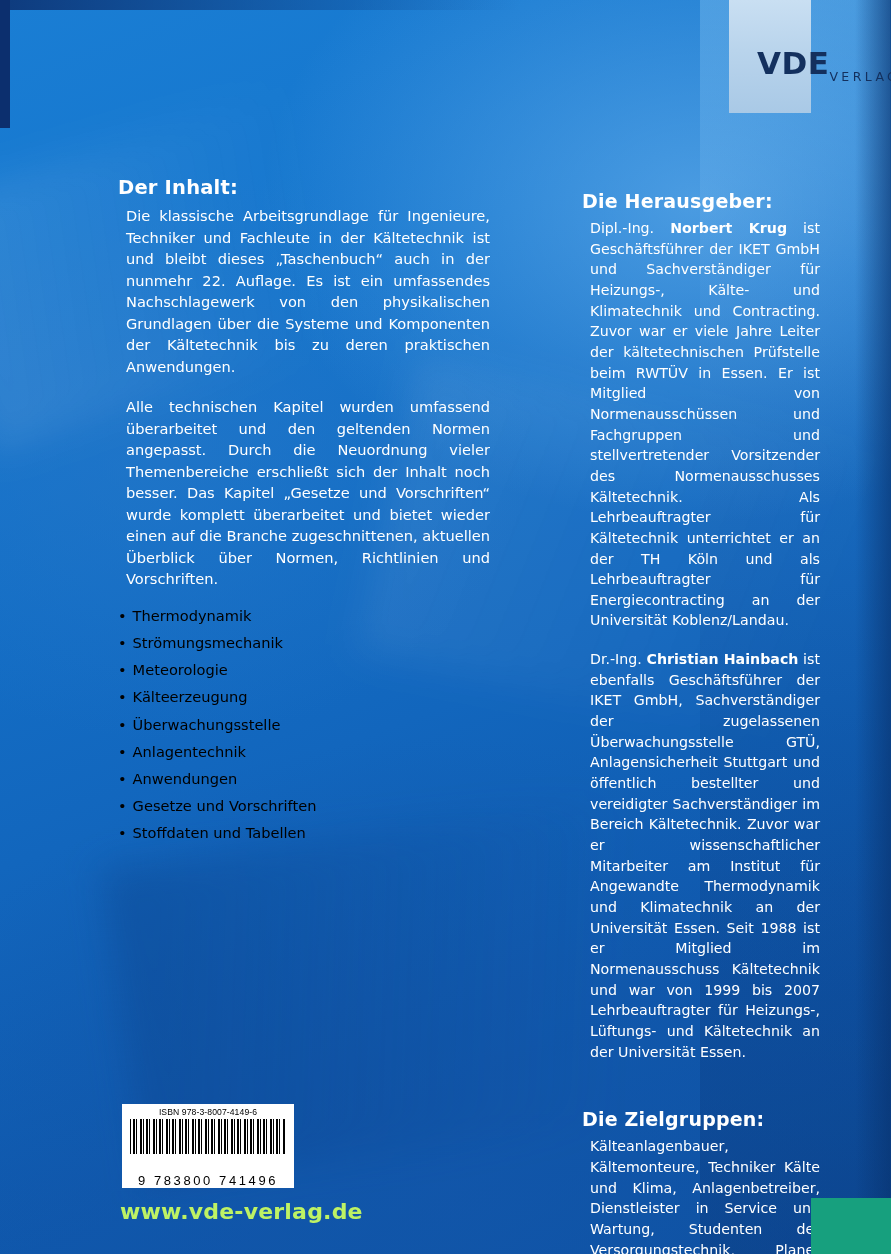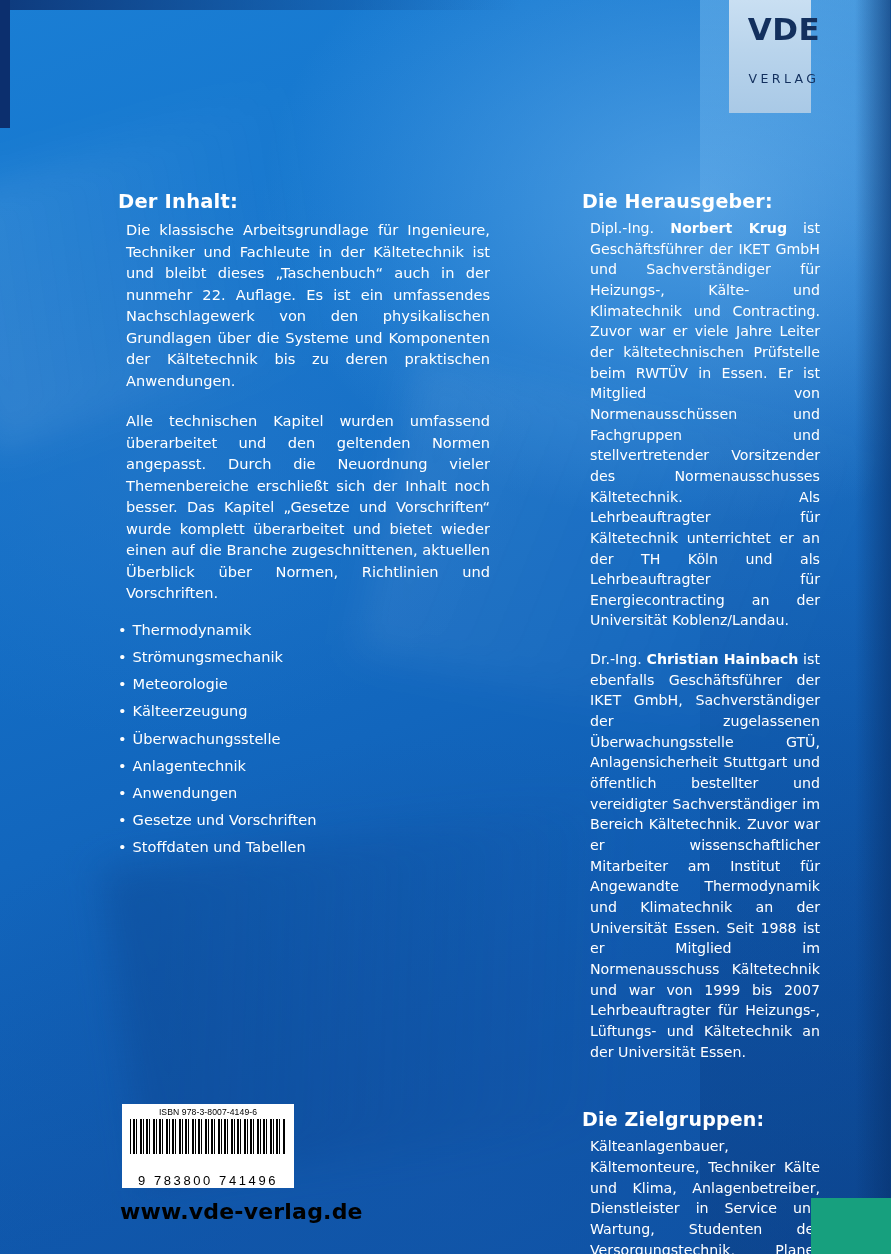--- a/index.html
+++ b/index.html
@@ -51,21 +51,21 @@
     position: absolute; left: 0; top: 0; width: 520px; height: 10px;
     background: linear-gradient(90deg, rgba(12,47,110,0.85), rgba(12,47,110,0));
   }
 
   
   .vde-logo {
     position: absolute;
     left: 729px; top: 0;
     width: 82px; height: 113px;
     background: linear-gradient(180deg, #c9dff2 0%, #b9d4ec 45%, #a9c9e6 100%);
-    display: flex; flex-direction: column;
+    display: flex; flex-direction: row;
     align-items: center; justify-content: flex-start;
     padding-top: 14px;
     padding-left: 28px;
   }
   .vde-logo .vde-word {
     color: #13305e;
     font-family: "DejaVu Sans", sans-serif;
     font-weight: bold;
     font-size: 31px;
     letter-spacing: 0.5px;
@@ -78,21 +78,21 @@
     letter-spacing: 3.4px;
     font-weight: normal;
   }
 
   
   .col {
     position: absolute;
     color: #ffffff;
     font-family: "DejaVu Sans", sans-serif;
   }
-  .col-left { left: 118px; top: 190px; width: 372px; }
+  .col-left { left: 118px; top: 176px; width: 372px; }
   .col-right { left: 582px; top: 190px; width: 238px; }
 
   h2.heading {
     margin: 0 0 6px 0;
     font-size: 19.5px;
     font-weight: bold;
     letter-spacing: 0.2px;
     color: #ffffff;
   }
   .col-right h2.heading { font-size: 19px; }
@@ -114,21 +114,21 @@
 
   ul.bullets {
     list-style: none;
     margin: 12px 0 0 0;
     padding: 0;
   }
   ul.bullets li {
     font-size: 14.6px;
     line-height: 1.0;
     padding: 0 0 12.6px 0;
-    color: #ffffff;
+    color: #000000;
   }
   ul.bullets li::before {
     content: "\2022";
     margin-right: 6px;
   }
 
   .zielgruppen { margin-top: 46px; }
 
   
   .barcode-box {
@@ -160,21 +160,21 @@
     font-family: "Liberation Sans", sans-serif;
     font-size: 13px;
     letter-spacing: 2.6px;
     color: #000;
   }
   .website {
     position: absolute;
     left: 120px; top: 1199px;
     font-size: 22px;
     font-weight: bold;
-    color: #000000;
+    color: #bef264;
     letter-spacing: 0.2px;
     font-family: "DejaVu Sans", sans-serif;
   }
 
   
   .green-block {
     position: absolute;
     right: 0; bottom: 0;
     width: 80px; height: 56px;
     background: #17a07e;

